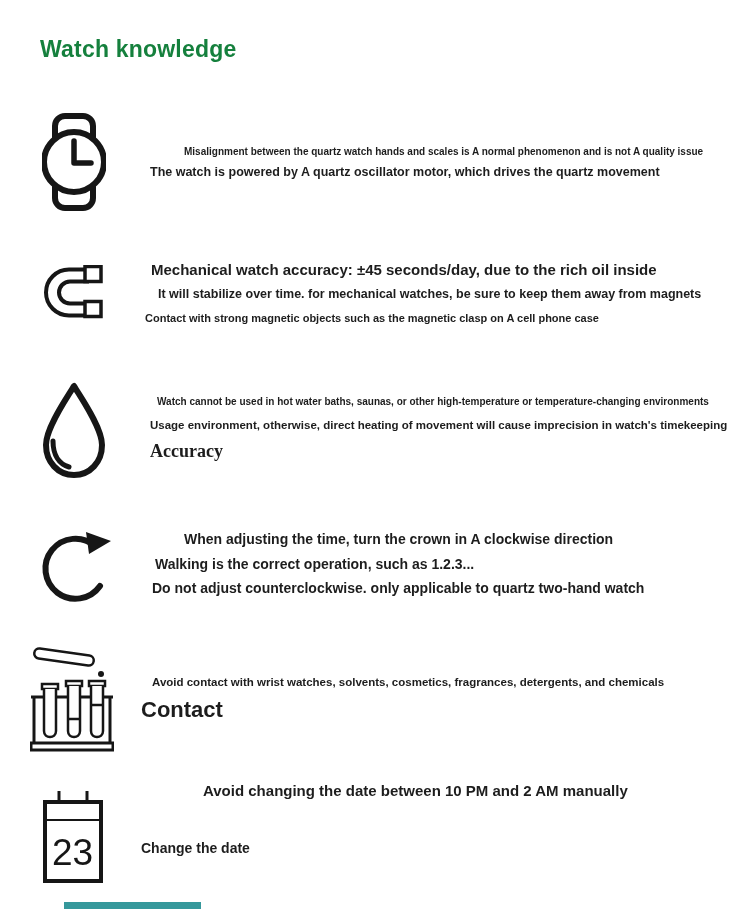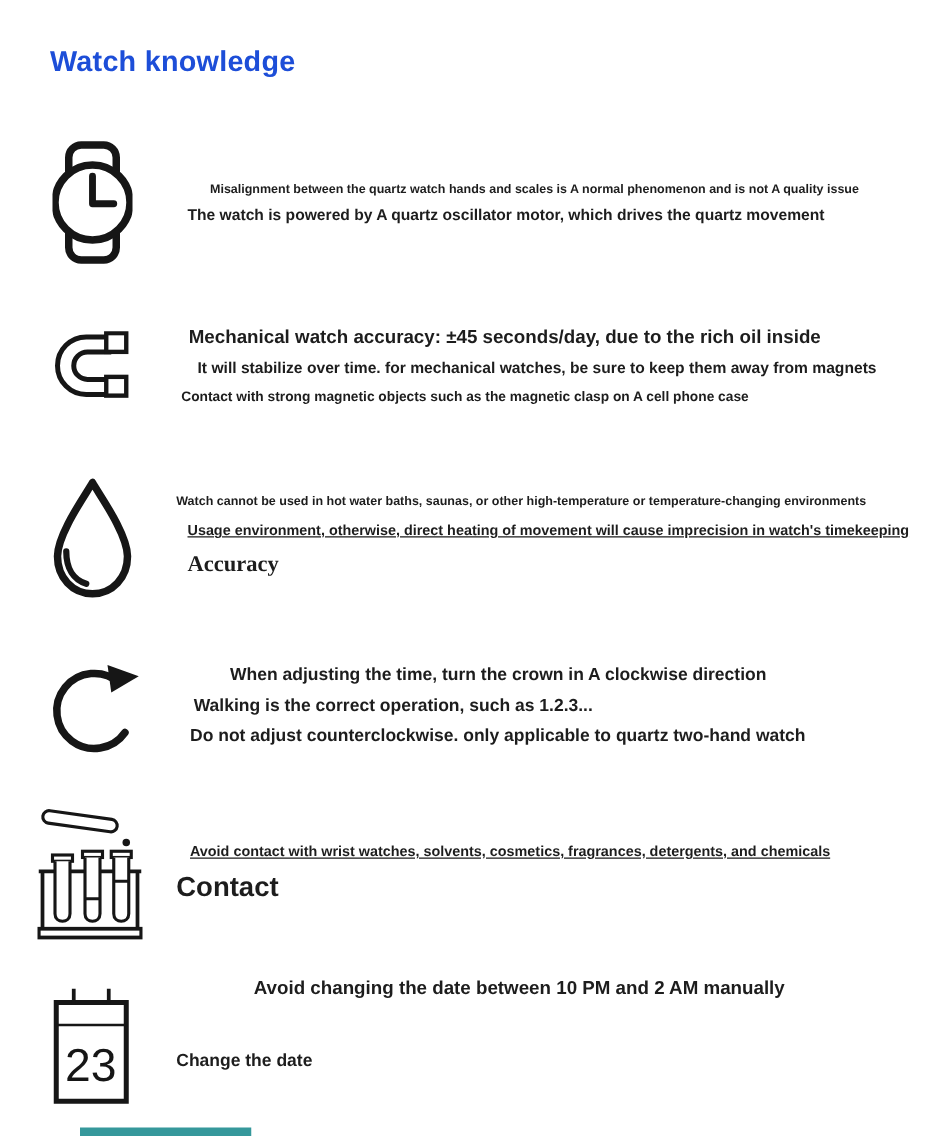--- a/index.html
+++ b/index.html
@@ -2,24 +2,24 @@
 <html><head>
 <meta charset="utf-8">
 <style>
   html,body{margin:0;padding:0;}
   body{
     width:750px;height:909px;position:relative;background:#ffffff;overflow:hidden;
     font-family:"Liberation Sans", sans-serif;color:#1d1d1d;
   }
   .abs{position:absolute;white-space:nowrap;}
   .bold{font-weight:700;}
-  .title{font-size:23px;font-weight:700;letter-spacing:0.2px;color:#1d4ed8;}
-  .t10{font-size:10px;}
+  .title{font-size:23px;font-weight:700;letter-spacing:0.2px;color:#15803d;}
+  .t10{font-size:10px;margin-left:16px;}
   .t11{font-size:11px;text-align:right;}
-  .t115{font-size:11.5px;text-decoration:underline;}
+  .t115{font-size:11.5px;}
   .t125{font-size:12.5px;}
   .t14{font-size:14px;}
   .t15{font-size:15px;}
   .t18{font-size:18px;}
   .t22{font-size:22px;}
   .icon{position:absolute;}
   .accent-bar{position:absolute;left:64px;top:902px;width:137px;height:7px;}
 </style>
 </head>
 <body>

